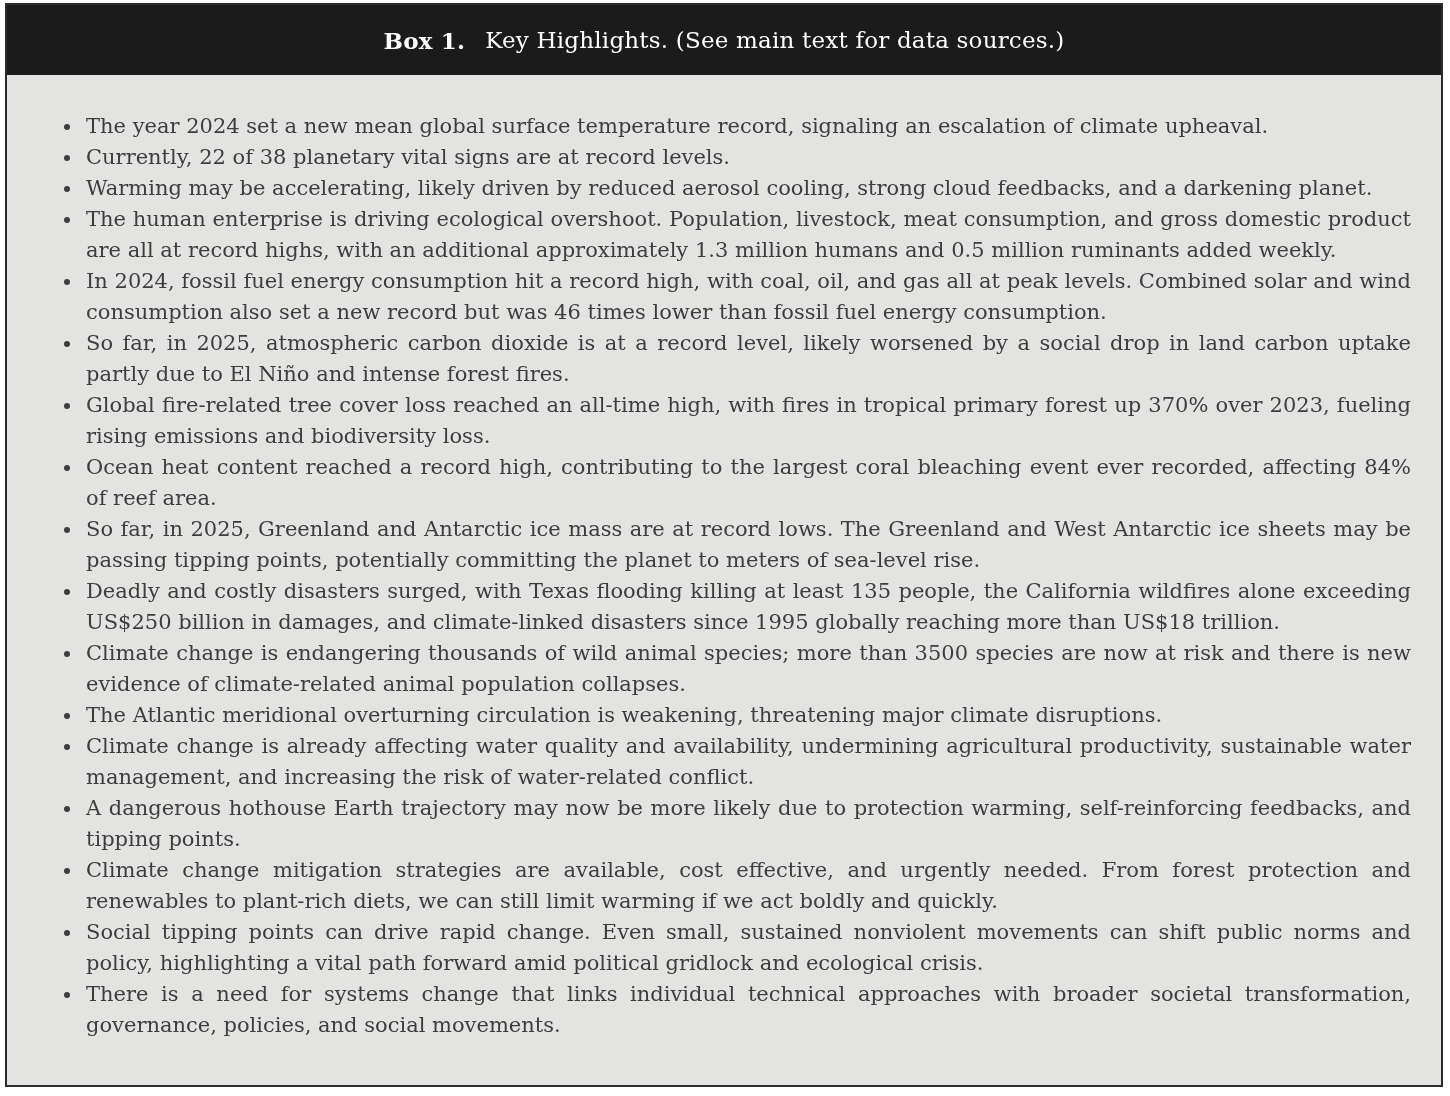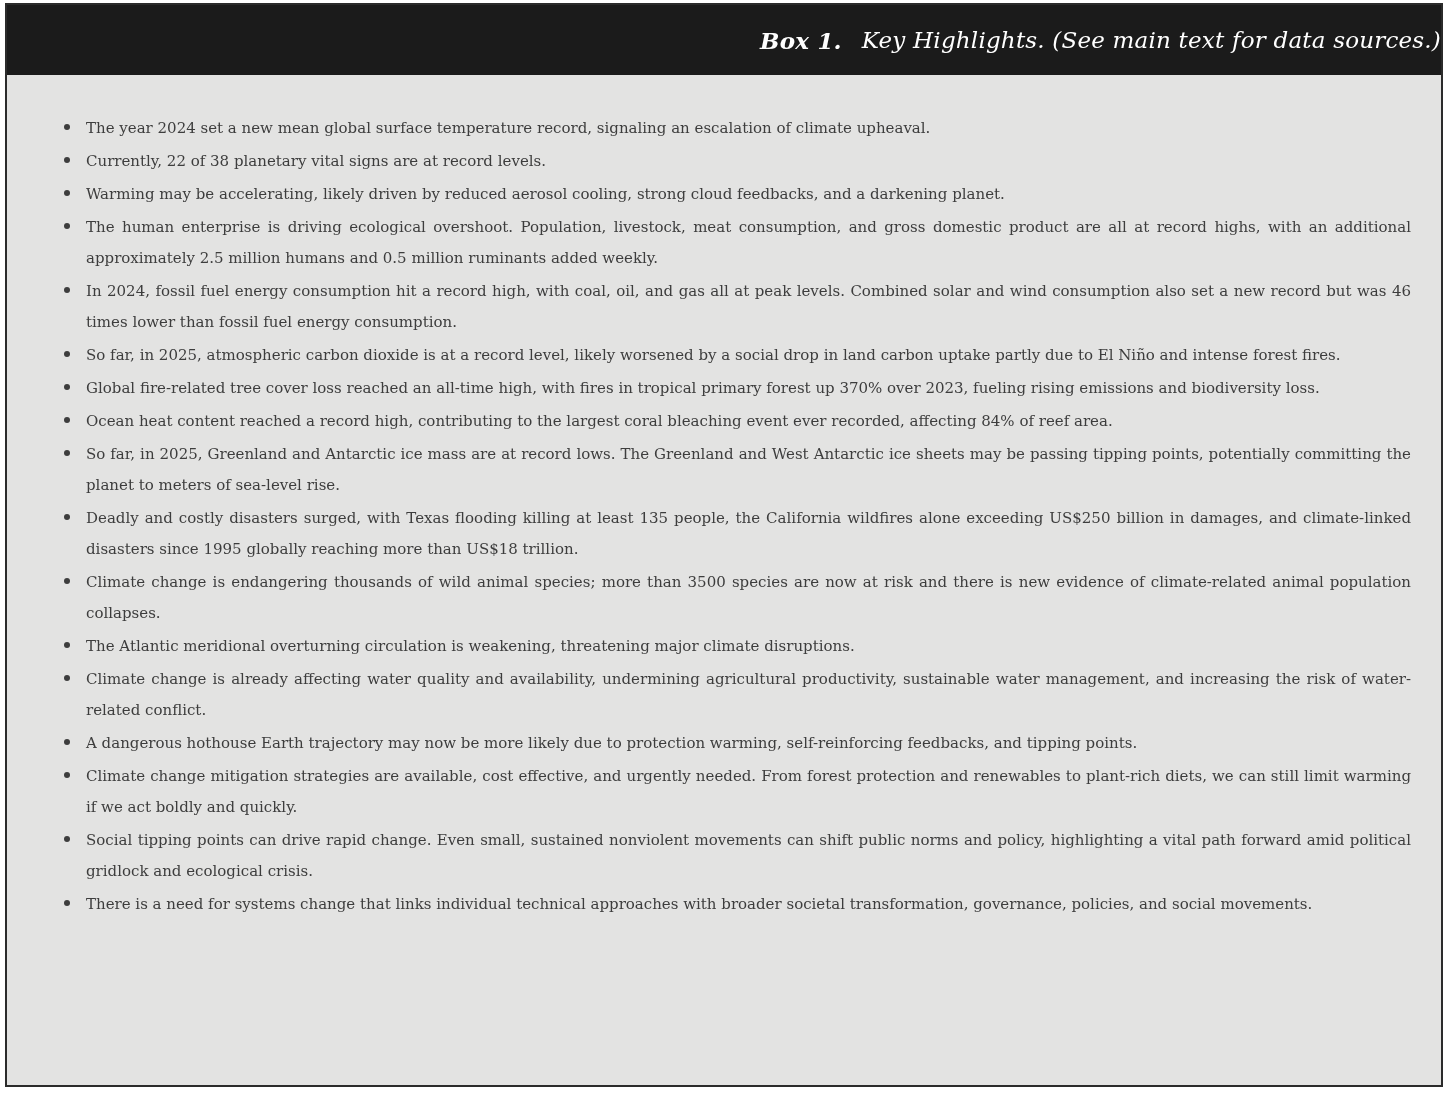--- a/index.html
+++ b/index.html
@@ -31,40 +31,39 @@
     flex-direction: column;
     overflow: hidden;
   }
   .box-header {
     background: var(--header-bg);
     color: var(--header-text);
     height: 70px;
     flex: 0 0 70px;
     display: flex;
     align-items: center;
-    justify-content: flex-end;
+    justify-content: center;
     font-size: 23px;
     letter-spacing: 0.2px;
-    font-style: italic;
   }
   .box-header .bold { font-weight: bold; }
   .box-header .rest { margin-left: 20px; }
   .box-body {
     background: var(--body-bg);
     flex: 1 1 auto;
     padding: 36px 30px 20px 30px;
   }
   ul.highlights {
     margin: 0;
     padding: 0 0 0 46px;
     list-style: disc outside;
   }
   ul.highlights li {
     color: var(--text);
-    font-size: 15px;
+    font-size: 21px;
     line-height: 31px;
     text-align: justify;
     text-align-last: left;
     padding-left: 3px;
     margin: 0;
   }
   ul.highlights li::marker {
     font-size: 19px;
     color: var(--text);
   }
@@ -76,21 +75,21 @@
   <div class="box">
     <div class="box-header">
       <span class="bold">Box 1.</span>
       <span class="rest">Key Highlights. (See main text for data sources.)</span>
     </div>
     <div class="box-body">
       <ul class="highlights" id="highlights-list">
           <li>The year 2024 set a new mean global surface temperature record, signaling an escalation of climate upheaval.</li>
           <li>Currently, 22 of 38 planetary vital signs are at record levels.</li>
           <li>Warming may be accelerating, likely driven by reduced aerosol cooling, strong cloud feedbacks, and a darkening planet.</li>
-          <li>The human enterprise is driving ecological overshoot. Population, livestock, meat consumption, and gross domestic product are all at record highs, with an additional approximately 2.5 million humans and 0.5 million ruminants added weekly.</li>
+          <li>The human enterprise is driving ecological overshoot. Population, livestock, meat consumption, and gross domestic product are all at record highs, with an additional approximately 1.3 million humans and 0.5 million ruminants added weekly.</li>
           <li>In 2024, fossil fuel energy consumption hit a record high, with coal, oil, and gas all at peak levels. Combined solar and wind consumption also set a new record but was 46 times lower than fossil fuel energy consumption.</li>
           <li>So far, in 2025, atmospheric carbon dioxide is at a record level, likely worsened by a social drop in land carbon uptake partly due to El Niño and intense forest fires.</li>
           <li>Global fire-related tree cover loss reached an all-time high, with fires in tropical primary forest up 370% over 2023, fueling rising emissions and biodiversity loss.</li>
           <li>Ocean heat content reached a record high, contributing to the largest coral bleaching event ever recorded, affecting 84% of reef area.</li>
           <li>So far, in 2025, Greenland and Antarctic ice mass are at record lows. The Greenland and West Antarctic ice sheets may be passing tipping points, potentially committing the planet to meters of sea-level rise.</li>
           <li>Deadly and costly disasters surged, with Texas flooding killing at least 135 people, the California wildfires alone exceeding US$250 billion in damages, and climate-linked disasters since 1995 globally reaching more than US$18 trillion.</li>
           <li>Climate change is endangering thousands of wild animal species; more than 3500 species are now at risk and there is new evidence of climate-related animal population collapses.</li>
           <li>The Atlantic meridional overturning circulation is weakening, threatening major climate disruptions.</li>
           <li>Climate change is already affecting water quality and availability, undermining agricultural productivity, sustainable water management, and increasing the risk of water-related conflict.</li>
           <li>A dangerous hothouse Earth trajectory may now be more likely due to protection warming, self-reinforcing feedbacks, and tipping points.</li>

